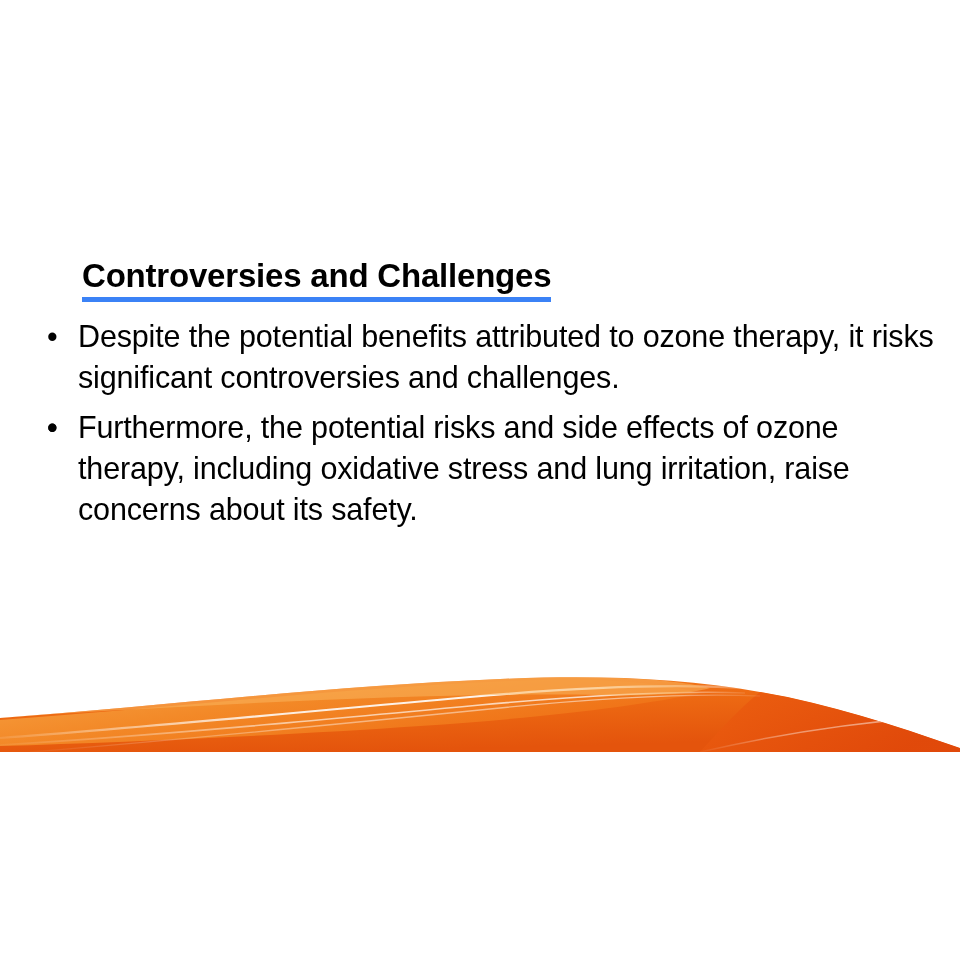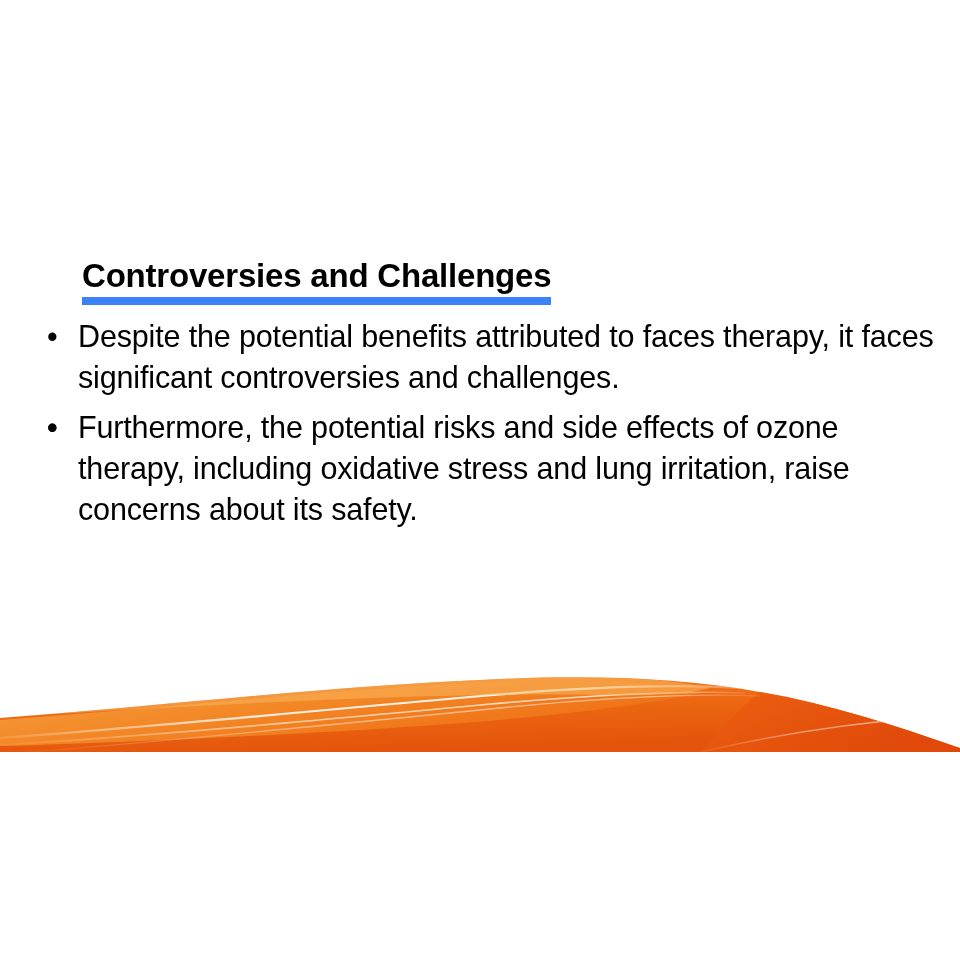--- a/index.html
+++ b/index.html
@@ -27,21 +27,21 @@
   .slide-title {
     position: absolute;
     left: 82px;
     top: 256px;
     font-size: 33px;
     font-weight: bold;
     color: #000000;
     letter-spacing: -0.2px;
     line-height: 40px;
     white-space: nowrap;
-    border-bottom: 8px solid #3b82f6;
+    border-bottom: 5px solid #3b82f6;
     padding-bottom: 1px;
     display: inline-block;
   }
   .bullet-list {
     position: absolute;
     left: 40px;
     top: 316px;
     width: 905px;
     margin: 0;
     padding: 0;
@@ -87,21 +87,21 @@
 <div id="slide">
 
   <div class="content-area">
 
     <div class="slide-title">Controversies and Challenges</div>
 
     <ul class="bullet-list">
 
       <li class="bullet-item">
         <span class="bullet-marker">•</span>
-        <span class="bullet-text">Despite the potential benefits attributed to faces therapy, it faces significant controversies and challenges.</span>
+        <span class="bullet-text">Despite the potential benefits attributed to ozone therapy, it risks significant controversies and challenges.</span>
       </li>
 
       <li class="bullet-item">
         <span class="bullet-marker">•</span>
       </li>
 
       <li class="bullet-item">
         <span class="bullet-marker">•</span>
         <span class="bullet-text">Furthermore, the potential risks and side effects of ozone therapy, including oxidative stress and lung irritation, raise concerns about its safety.</span>
       </li>

